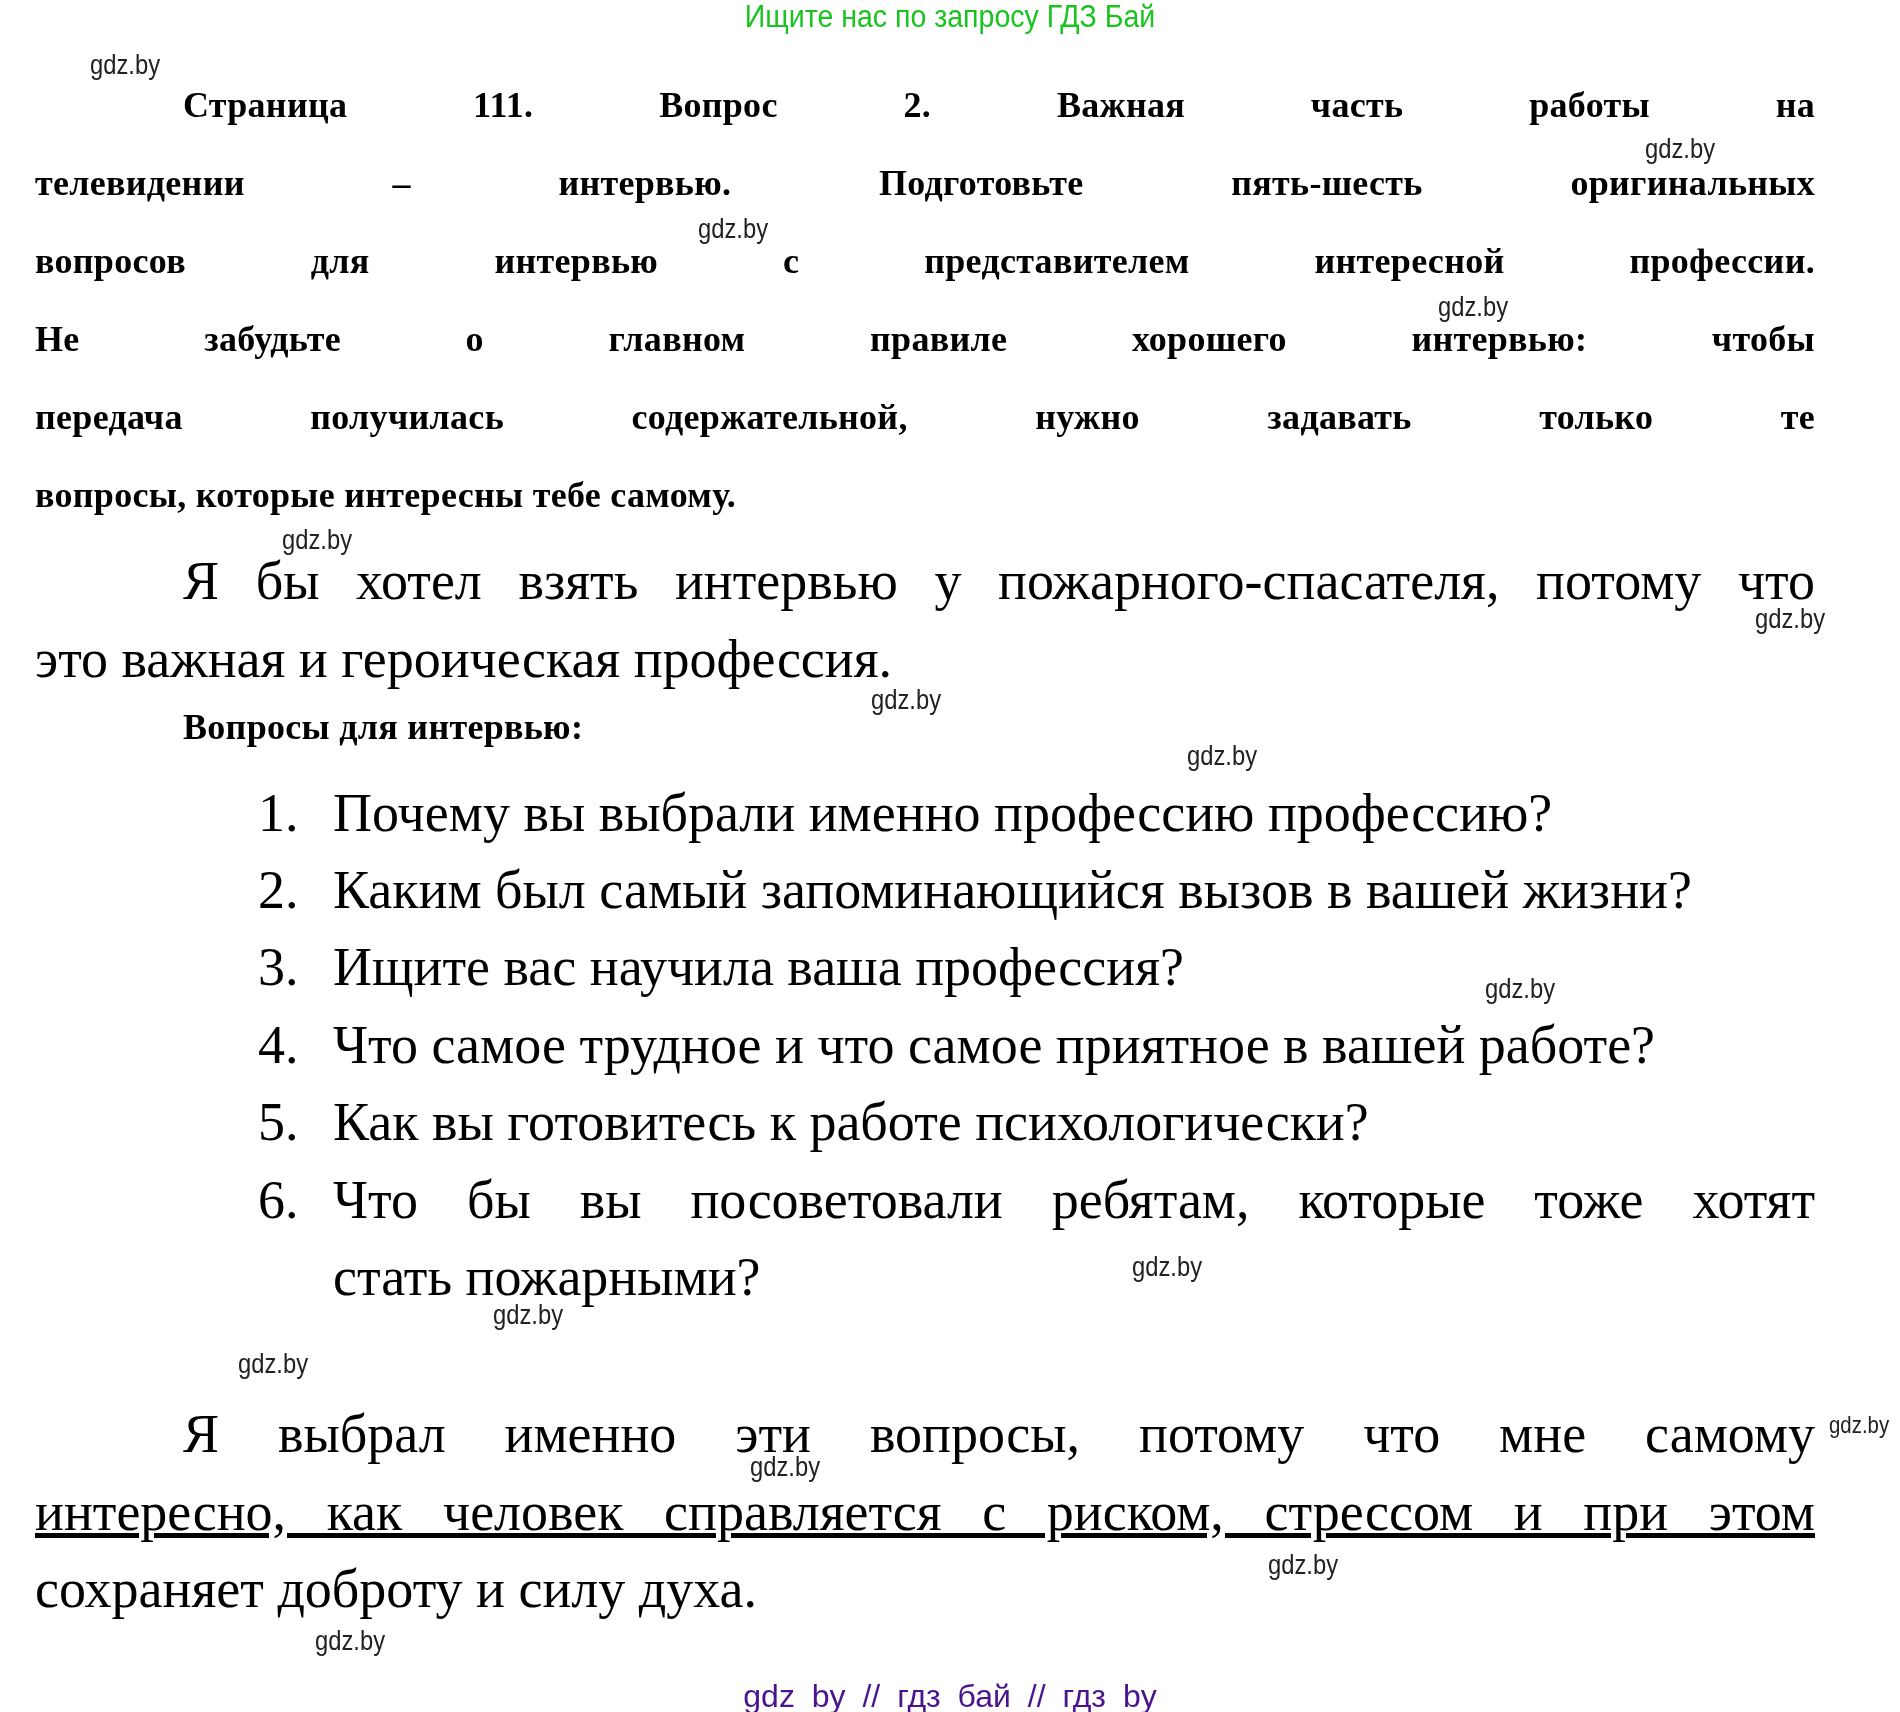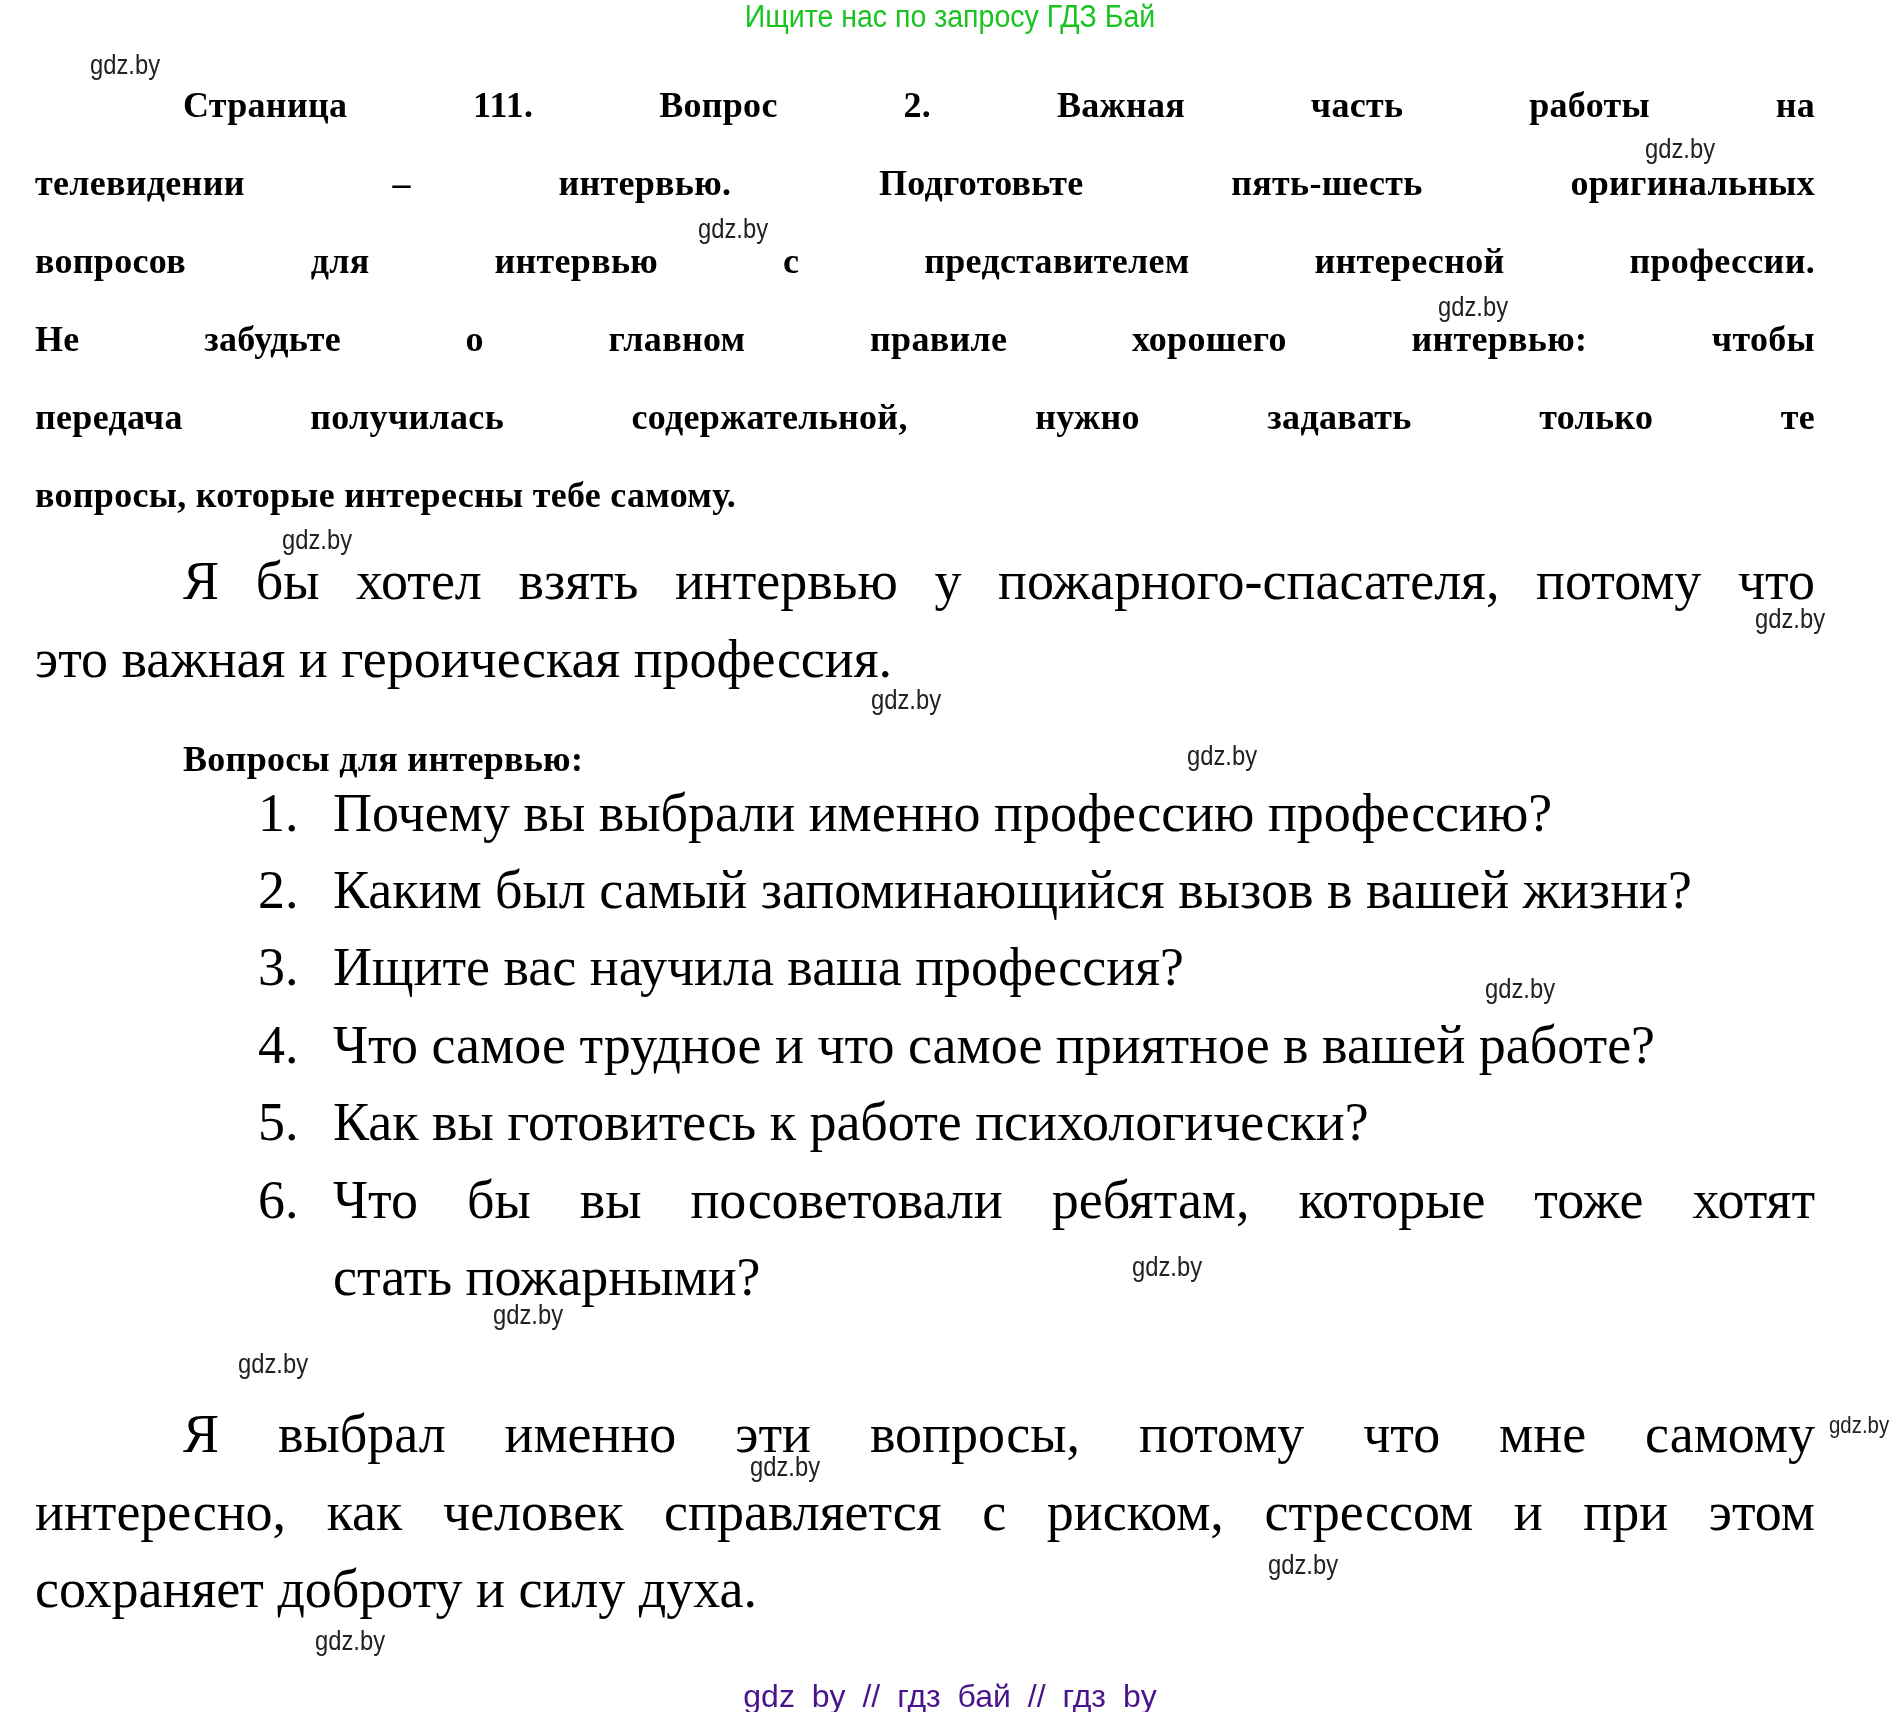--- a/index.html
+++ b/index.html
@@ -38,21 +38,21 @@
 <div class="line bold justify indent" style="top:84px;">Страница 111. Вопрос 2. Важная часть работы на</div>
 <div class="line bold justify" style="top:162px;">телевидении – интервью. Подготовьте пять-шесть оригинальных</div>
 <div class="line bold justify" style="top:240px;">вопросов для интервью с представителем интересной профессии.</div>
 <div class="line bold justify" style="top:318px;">Не забудьте о главном правиле хорошего интервью: чтобы</div>
 <div class="line bold justify" style="top:396px;">передача получилась содержательной, нужно задавать только те</div>
 <div class="line bold" style="top:474px;">вопросы, которые интересны тебе самому.</div>
 
 <div class="line reg justify indent" style="top:550px;">Я бы хотел взять интервью у пожарного-спасателя, потому что</div>
 <div class="line reg" style="top:628px;">это важная и героическая профессия.</div>
 
-<div class="line bold indent" style="top:706px;margin-top:32px;">Вопросы для интервью:</div>
+<div class="line bold indent" style="top:706px;">Вопросы для интервью:</div>
 
 <div>
   <div class="qnum" style="top:782px;">1.</div>
   <div class="qtext" style="top:782px;">Почему вы выбрали именно профессию профессию?</div>
 
   <div class="qnum" style="top:859px;">2.</div>
   <div class="qtext" style="top:859px;">Каким был самый запоминающийся вызов в вашей жизни?</div>
 
   <div class="qnum" style="top:936px;">3.</div>
   <div class="qtext" style="top:936px;">Ищите вас научила ваша профессия?</div>
@@ -62,21 +62,21 @@
 
   <div class="qnum" style="top:1091px;">5.</div>
   <div class="qtext" style="top:1091px;">Как вы готовитесь к работе психологически?</div>
 
   <div class="qnum" style="top:1169px;">6.</div>
   <div class="qtext justify" style="top:1169px;">Что бы вы посоветовали ребятам, которые тоже хотят</div>
   <div class="qtext" style="top:1246px;">стать пожарными?</div>
 </div>
 
 <div class="line reg justify indent" style="top:1403px; width:1632px;">Я выбрал именно эти вопросы, потому что мне самому</div>
-<div class="line reg justify" style="top:1481px;">интересно, как человек справляется с риском, стрессом и при этом</div>
+<div class="line reg justify" style="top:1481px;text-decoration:underline;">интересно, как человек справляется с риском, стрессом и при этом</div>
 <div class="line reg" style="top:1558px;">сохраняет доброту и силу духа.</div>
 
 <div class="wm" style="left:90px; top:50px;">gdz.by</div>
 <div class="wm" style="left:1645px; top:134px;">gdz.by</div>
 <div class="wm" style="left:698px; top:214px;">gdz.by</div>
 <div class="wm" style="left:1438px; top:292px;">gdz.by</div>
 <div class="wm" style="left:282px; top:525px;">gdz.by</div>
 <div class="wm" style="left:1755px; top:604px;">gdz.by</div>
 <div class="wm" style="left:871px; top:685px;">gdz.by</div>
 <div class="wm" style="left:1187px; top:741px;">gdz.by</div>

